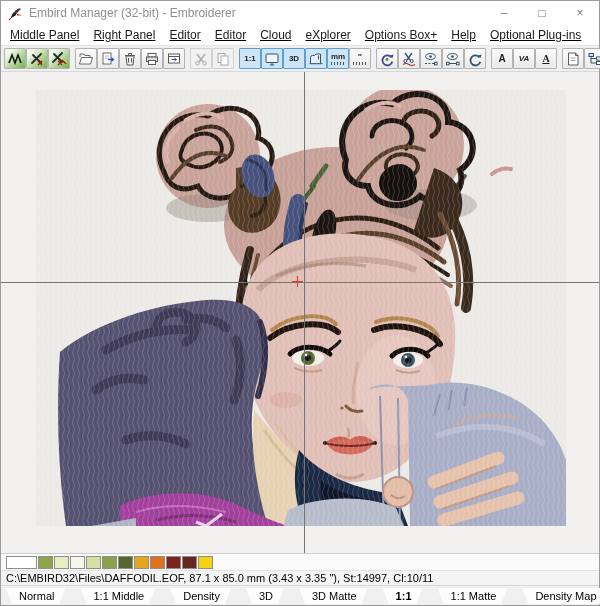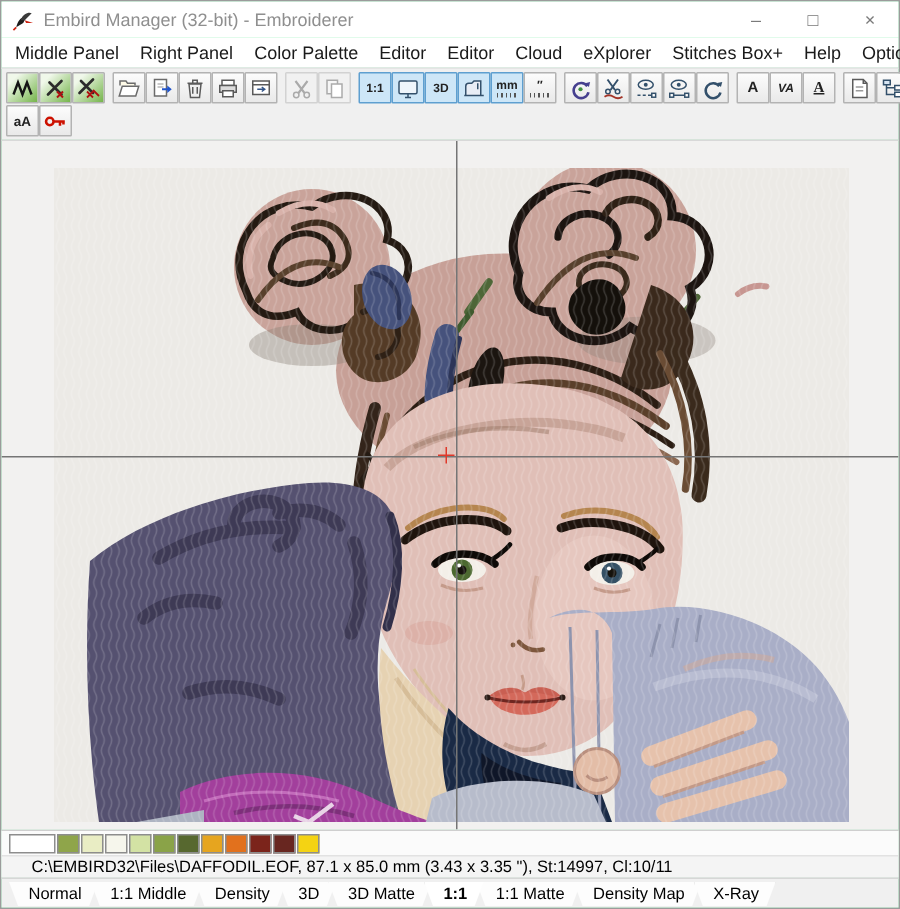--- a/index.html
+++ b/index.html
@@ -1,27 +1,27 @@
 <!DOCTYPE html>
 <html><head>
 <meta charset="utf-8">
 <style>
   * { box-sizing: border-box; margin: 0; padding: 0; }
   html,body { width:600px; height:606px; overflow:hidden; background:#d8d8d8;
     font-family:"Liberation Sans", sans-serif; }
-  .window { width:600px; height:606px; border:1px solid #9b9b9b; background:#86efac;
+  .window { width:600px; height:606px; border:1px solid #9b9b9b; background:#a16207;
     display:flex; flex-direction:column; }
   
   .titlebar { height:24px; display:flex; align-items:center; padding-left:7px; gap:6px; background:#fff; flex:0 0 auto;}
   .title { font-size:12px; color:#8f8f8f; }
   .win-controls { margin-left:auto; display:flex; height:100%; }
   .win-btn { width:38px; height:100%; display:flex; align-items:center; justify-content:center;
     font-size:12px; color:#7a7a7a; cursor:default; }
   
-  .menubar { height:20px; display:flex; align-items:center; padding-left:2px; background:#fff; font-size:12px; flex:0 0 auto;}
+  .menubar { height:20px; display:flex; align-items:center; padding-left:2px; background:#fff; font-size:12px; flex:0 0 auto;text-decoration:underline;}
   .menu-item { padding:2px 7px; color:#1a1a1a; white-space:nowrap; }
   
   .toolbar { background:#f0f0f0; border-top:1px solid #e4e4e4; padding:2px 0 2px 3px; flex:0 0 auto;}
   .tb-row { display:flex; align-items:center; }
   .tb-row + .tb-row { margin-top:1px; }
   .tb-gap { width:5px; flex:0 0 auto; }
   .tb-btn { width:22px; height:21px; flex:0 0 auto; border:1px solid #b3b3b3; border-radius:1px;
     background:linear-gradient(#fcfcfc,#e9e9e9); display:flex; align-items:center; justify-content:center;
     font-size:8px; font-weight:bold; color:#222; padding:0; flex-direction:column; }
   .tb-btn.green { background:linear-gradient(135deg,#f0f8ea 20%,#74b44a); }
@@ -38,25 +38,25 @@
   .vline { position:absolute; left:303px; top:0; bottom:0; width:1px; background:#757575; }
   .hline { position:absolute; top:210px; left:0; right:0; height:1px; background:#757575; }
   .center-marker { position:absolute; left:290px; top:203px; width:13px; height:13px; }
   .center-marker::before { content:""; position:absolute; left:6px; top:1px; width:1px; height:11px; background:#e0382a; }
   .center-marker::after { content:""; position:absolute; top:6px; left:1px; height:1px; width:11px; background:#e0382a; }
   
   .statusbar { flex:0 0 auto; background:#f3f3f3; border-top:1px solid #cfcfcf; }
   .swatches { height:16px; display:flex; gap:1px; padding:1px 0 1px 5px; background:#fbfbfb; align-items:center;}
   .sw { width:15px; height:13px; border:1px solid #8d8d8d; flex:0 0 auto; }
   .sw.wide { width:31px; }
-  .status-text { height:15px; font-size:11px; line-height:14px; padding:0 20px; color:#000;
+  .status-text { height:15px; font-size:11px; line-height:14px; padding:0 5px; color:#000;
     background:#f4f4f4; border-top:1px solid #e2e2e2; white-space:nowrap; overflow:hidden; }
   
   .tabbar { height:20px; background:#f0f0f0; border-top:1px solid #d6d6d6; display:flex; align-items:stretch;
-    padding:2px 0 1px 10px; font-size:11px; }
+    padding:2px 0 1px 10px; font-size:11px;gap:20px; }
   .tab { position:relative; padding:1px 11px 0 13px; margin-left:-5px; background:#fdfdfd; color:#000;
     clip-path:polygon(0 0, 100% 0, calc(100% - 6px) 100%, 6px 100%);
     filter:drop-shadow(0 0 1px #909090); white-space:nowrap; line-height:15px; }
   .tab.active { font-weight:bold; background:#ffffff; z-index:2; }
 </style>
 </head>
 <body>
 
 <div class="window">
 
@@ -71,26 +71,25 @@
     <div class="win-controls">
       <span class="win-btn">–</span>
       <span class="win-btn">□</span>
       <span class="win-btn">×</span>
     </div>
   </div>
 
   <div class="menubar">
     <span class="menu-item">Middle Panel</span>
     <span class="menu-item">Right Panel</span>
-    <span class="menu-item">Color Palette</span>
     <span class="menu-item">Editor</span>
     <span class="menu-item">Editor</span>
     <span class="menu-item">Cloud</span>
     <span class="menu-item">eXplorer</span>
-    <span class="menu-item">Stitches Box+</span>
+    <span class="menu-item">Options Box+</span>
     <span class="menu-item">Help</span>
     <span class="menu-item">Optional Plug-ins</span>
   </div>
 
   <div class="toolbar">
     <div class="tb-row">
       <button class="tb-btn green">
         <svg width="16" height="16" viewBox="0 0 16 16">
             <polyline points="2,12 5,4 8,12 11,4 14,12" stroke="#141414" stroke-width="1.6" fill="none"></polyline>
           </svg>
@@ -239,31 +238,20 @@
             <path d="M10.5,2 V4.5 H13" fill="none" stroke="#5a5a5a"></path>
             <path d="M5.5,7 h5 M5.5,9.5 h5" stroke="#9a9a9a"></path>
           </svg>
       </button>
       <button class="tb-btn">
         <svg width="16" height="16" viewBox="0 0 16 16">
             <rect x="2" y="2.5" width="4.5" height="3" fill="#d6e4f2" stroke="#33506b"></rect>
             <rect x="9.5" y="6" width="4.5" height="3" fill="#fff" stroke="#33506b"></rect>
             <rect x="9.5" y="10.5" width="4.5" height="3" fill="#fff" stroke="#33506b"></rect>
             <path d="M4,5.5 v6.5 h5.5 M4,7.5 h5.5" stroke="#33506b" fill="none"></path>
-          </svg>
-      </button>
-    </div>
-    <div class="tb-row">
-      <button class="tb-btn">
-        <span style="font-size:9px">aA</span>
-      </button>
-      <button class="tb-btn">
-        <svg width="16" height="16" viewBox="0 0 16 16">
-            <circle cx="4.2" cy="8" r="2.5" fill="none" stroke="#cc1100" stroke-width="1.7"></circle>
-            <path d="M6.8,8 H14.2 M11,8 v2.8 M13.3,8 v2" stroke="#cc1100" stroke-width="1.7"></path>
           </svg>
       </button>
     </div>
   </div>
 
   <div class="workspace">
     <div class="design">
       <svg width="530" height="436" viewBox="0 0 530 436">
         <defs>
           <pattern id="stitch" width="5" height="14" patternUnits="userSpaceOnUse">

